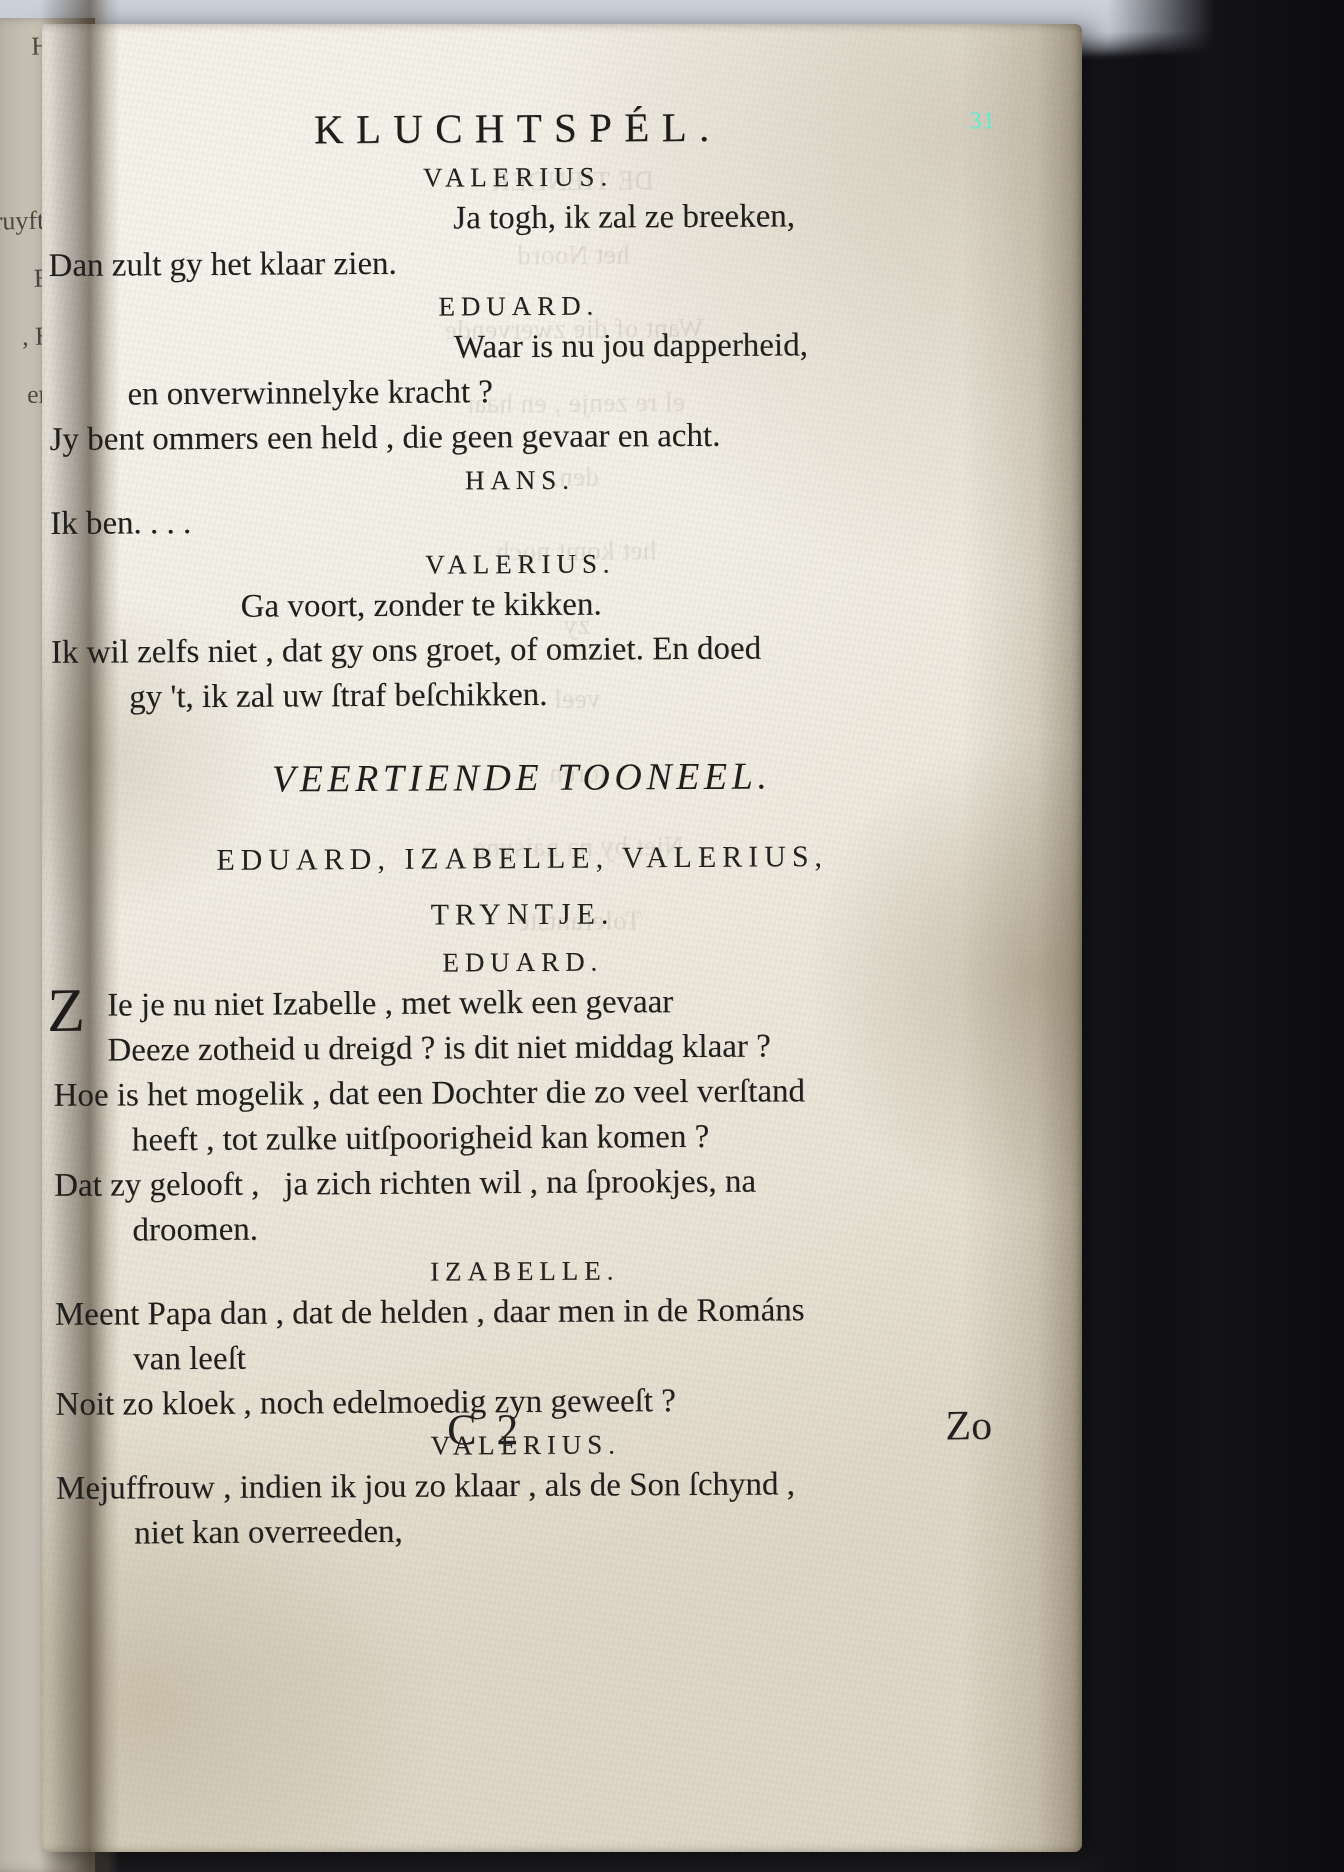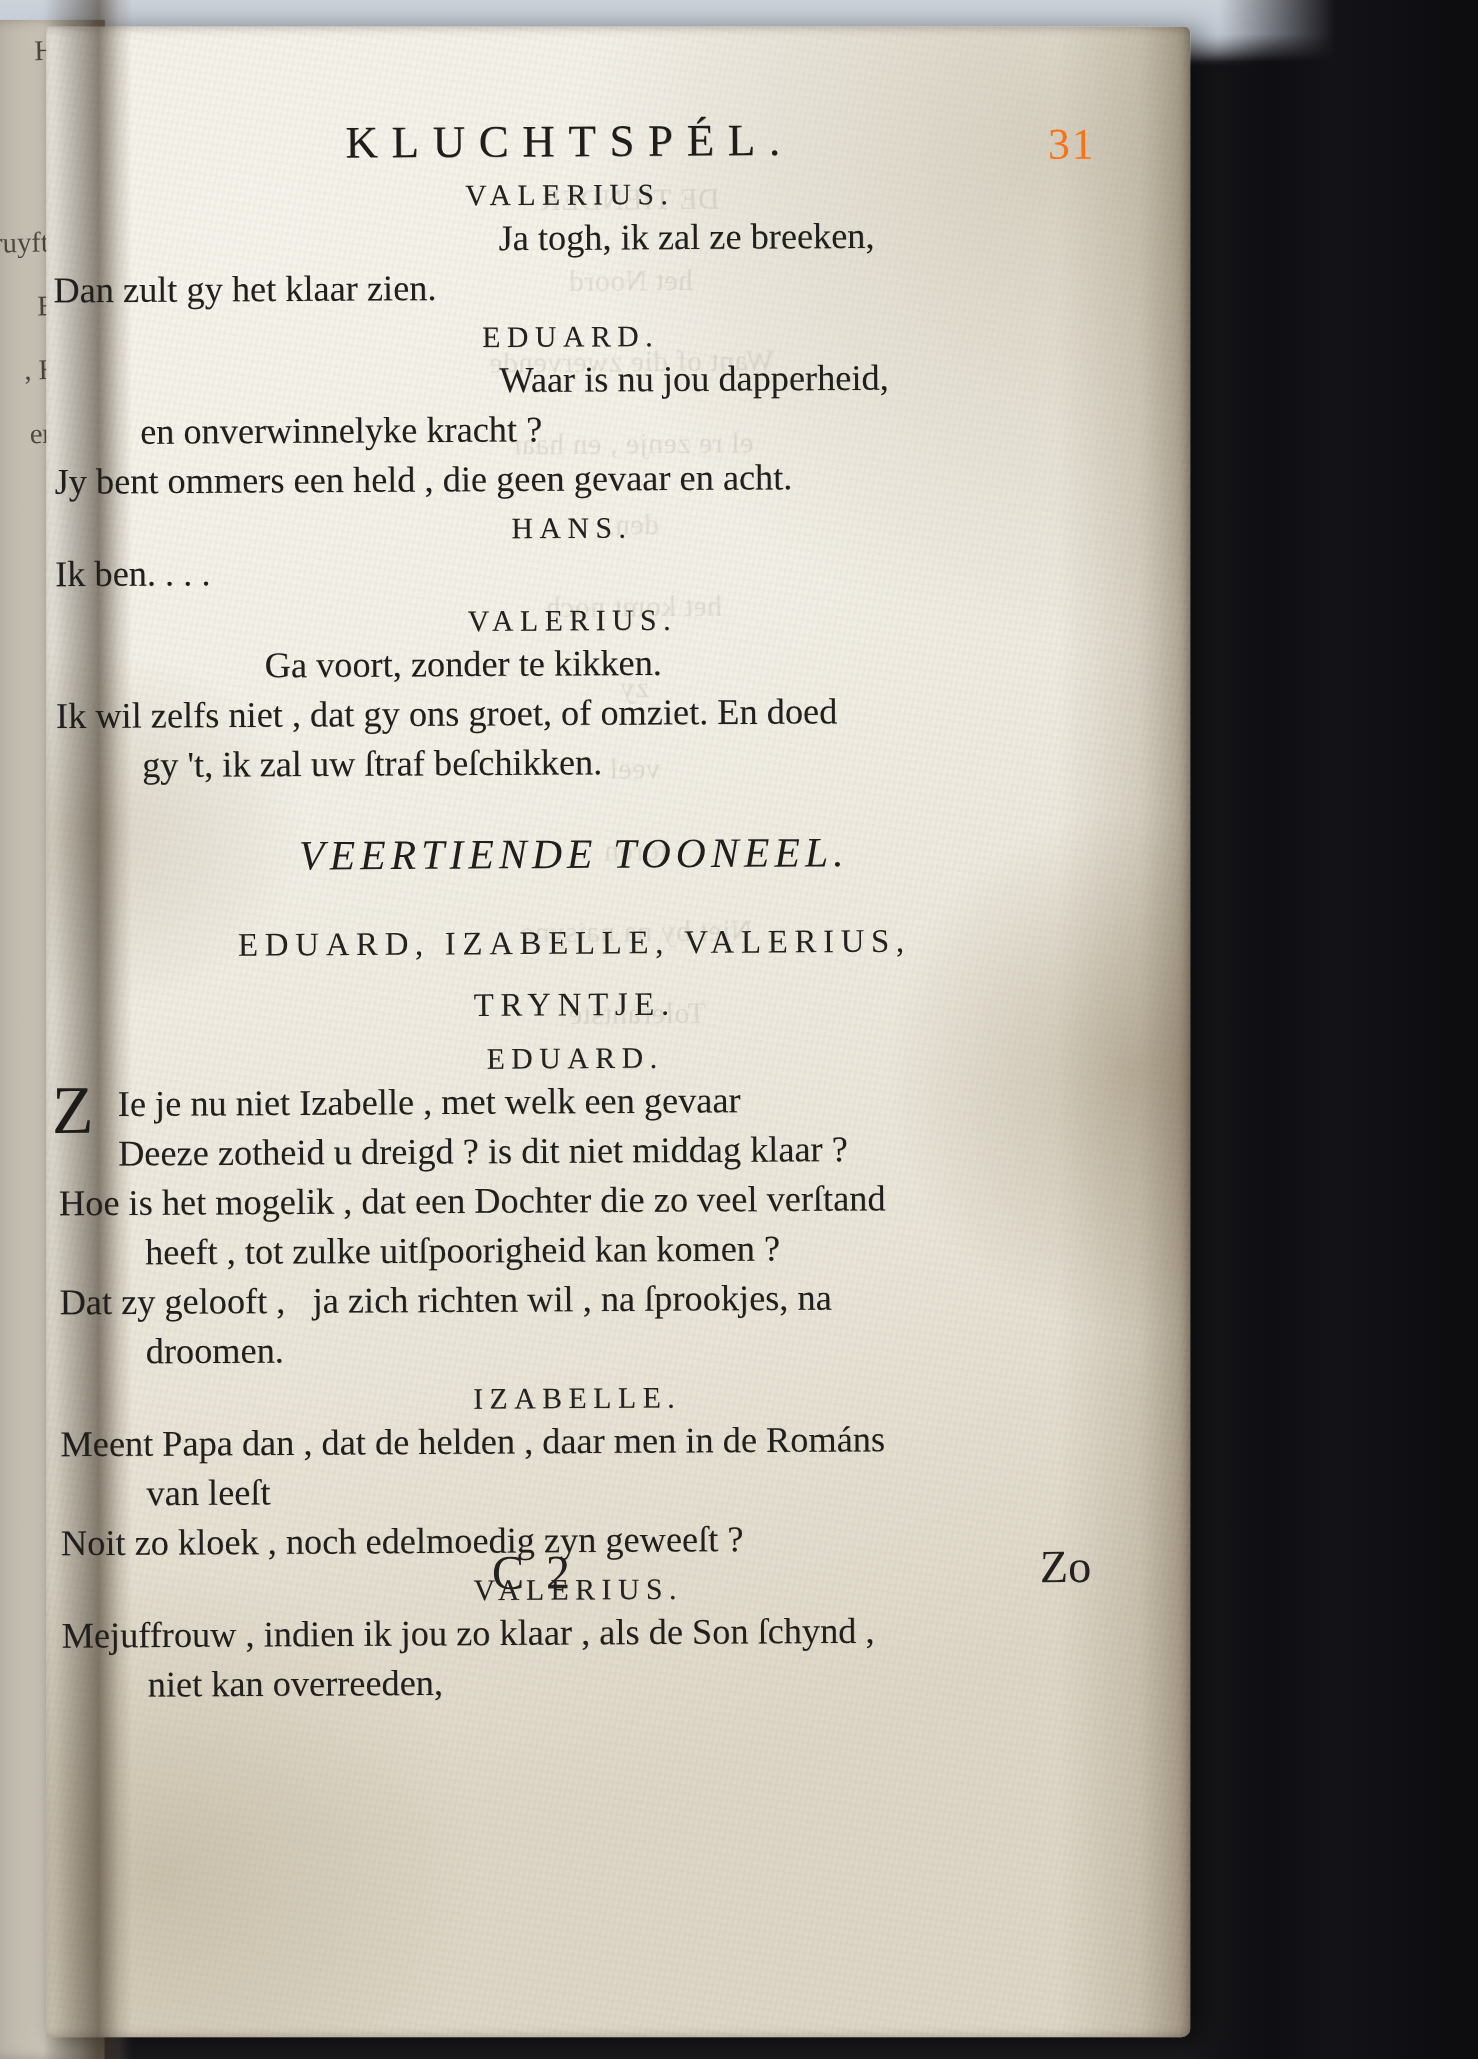--- a/index.html
+++ b/index.html
@@ -85,22 +85,22 @@
   .running{
     display:flex;align-items:flex-start;justify-content:center;
     position:relative;height:52px;
   }
   .running .title{
     font-size:41px;letter-spacing:.30em;color:#1e1d1b;
     text-shadow:.4px .4px 0 rgba(60,52,40,.45);
     white-space:nowrap;
   }
   .running .folio{
-    position:absolute;right:-8px;top:6px;font-size:40px;letter-spacing:.04em;
-    color:#f97316;
+    position:absolute;right:-8px;top:6px;font-size:24px;letter-spacing:.04em;
+    color:#5eead4;
   }
 
   .speaker{
     text-align:center;font-size:27px;letter-spacing:.22em;
     margin:6px 0 2px 0;color:#232220;
     text-shadow:.3px .3px 0 rgba(70,60,46,.35);
   }
 
   .line{
     font-size:33px;line-height:45px;color:#201f1d;

